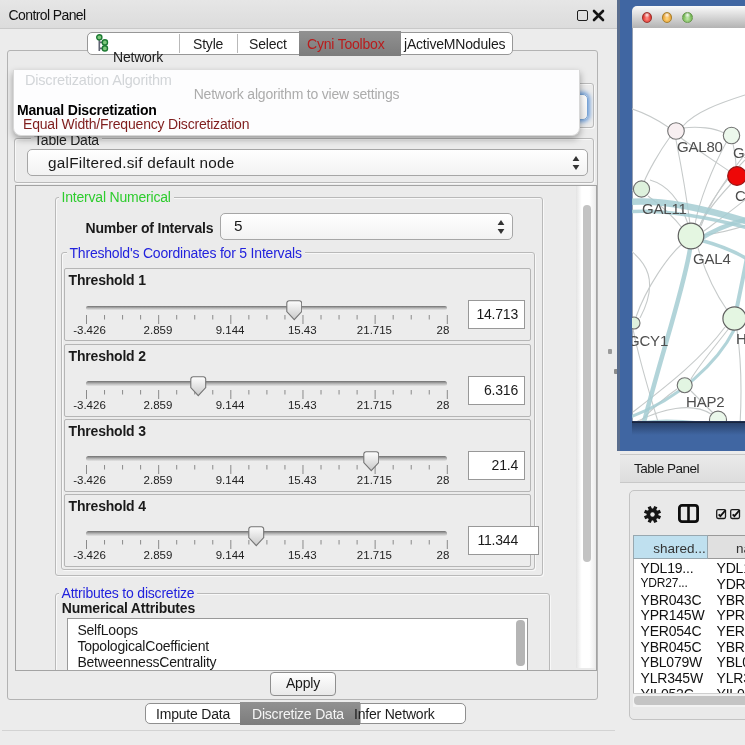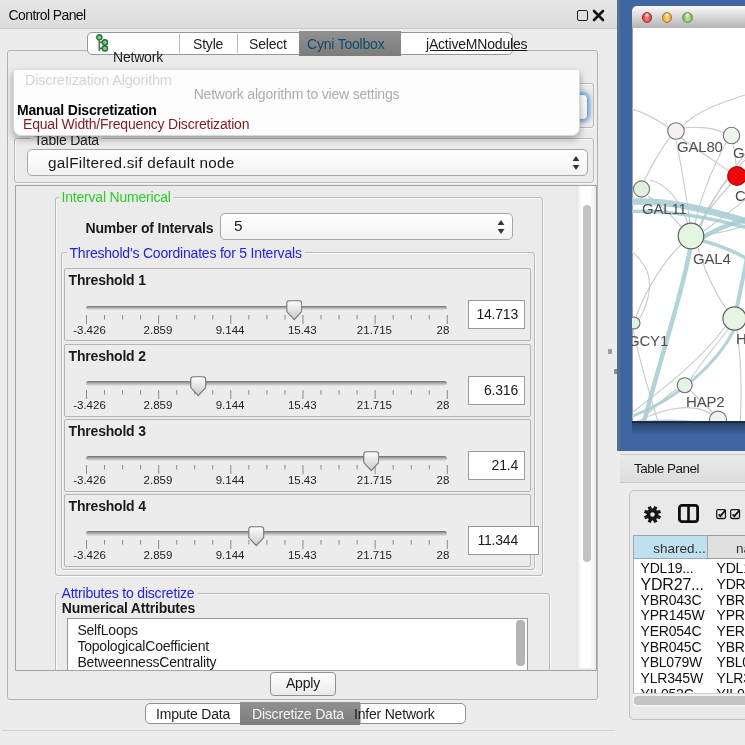--- a/index.html
+++ b/index.html
@@ -36,22 +36,22 @@
     <circle cx="3.3" cy="3.3" r="2.6" fill="#7ec97e" stroke="#1d7a33" stroke-width="1.4"></circle>
     <circle cx="8.9" cy="8.4" r="2.6" fill="#7ec97e" stroke="#1d7a33" stroke-width="1.4"></circle>
     <circle cx="8.9" cy="14.4" r="2.6" fill="#7ec97e" stroke="#1d7a33" stroke-width="1.4"></circle>
   </svg>
   <div class="abs" style="left:113px;top:49px;color:#1c1c1c;z-index:3;">Network</div>
   <div class="abs" style="left:179px;top:34px;width:1px;height:19px;background:#b9b9b9;z-index:3;"></div>
   <div class="abs" style="left:193px;top:36px;color:#1c1c1c;z-index:3;">Style</div>
   <div class="abs" style="left:237px;top:34px;width:1px;height:19px;background:#b9b9b9;z-index:3;"></div>
   <div class="abs" style="left:249px;top:36px;color:#1c1c1c;z-index:3;">Select</div>
   <div class="abs" style="left:299px;top:31px;width:102px;height:25px;background:linear-gradient(#919191,#7c7c7c);z-index:2;"></div>
-  <div class="abs" style="left:307px;top:36px;color:#0c4a6e;z-index:3;">Cyni Toolbox</div>
-  <div class="abs" style="left:426px;top:36px;color:#1c1c1c;z-index:3;text-decoration:underline;">jActiveMNodules</div>
+  <div class="abs" style="left:307px;top:36px;color:#b91c1c;z-index:3;">Cyni Toolbox</div>
+  <div class="abs" style="left:404px;top:36px;color:#1c1c1c;z-index:3;">jActiveMNodules</div>
 
   <div class="grp" style="left:14px;top:83px;width:578px;height:43px;"></div>
   <div class="combo" style="left:27px;top:94px;width:559px;height:24px;border-color:#7aa4d4;box-shadow:0 0 4px 2px rgba(80,140,215,0.8);">
     <svg class="ar" viewBox="0 0 8 14">
         <path d="M4,0 L7.4,5 H0.6 Z" fill="#333"></path>
         <path d="M4,14 L7.4,9 H0.6 Z" fill="#333"></path>
       </svg>
   </div>
 
   <div class="grp" style="left:14px;top:138px;width:578px;height:43px;"></div>
@@ -381,21 +381,21 @@
       <rect x="0.7" y="0.7" width="8.8" height="8.8" rx="1.4" fill="none" stroke="#1a1a1a" stroke-width="1.3"></rect>
       <path d="M2.7,5.4 L4.4,7.2 L9.7,1.0" fill="none" stroke="#111" stroke-width="1.9"></path>
     </svg>
     <div class="abs" style="left:3px;top:44px;width:75px;height:24px;background:#bfe0ef;border:1px solid #98a8b0;box-sizing:border-box;"></div>
     <div class="abs" style="left:78px;top:44px;width:42px;height:24px;background:#e0e0e0;border:1px solid #9a9a9a;border-left:none;box-sizing:border-box;"></div>
     <div class="abs" style="left:12px;top:49.5px;width:75px;text-align:center;font-size:13.5px;letter-spacing:0;color:#333;">shared...</div>
     <div class="abs" style="left:106px;top:49.5px;font-size:13.5px;letter-spacing:0;color:#333;">na</div>
     <div class="abs" style="left:3px;top:68px;width:117px;height:134px;background:#fff;border-left:1px solid #b0b0b0;box-sizing:border-box;"></div>
     <div class="abs" style="left:10.5px;top:69.2px;font-size:14px;letter-spacing:-0.2px;color:#111;">YDL19...</div>
     <div class="abs" style="left:86.5px;top:69.2px;font-size:14px;letter-spacing:-0.2px;color:#111;">YDL194W</div>
-    <div class="abs" style="left:10.5px;top:84.9px;font-size:16px;letter-spacing:-0.2px;color:#111;">YDR27...</div>
+    <div class="abs" style="left:10.5px;top:84.9px;font-size:12px;letter-spacing:-0.2px;color:#111;">YDR27...</div>
     <div class="abs" style="left:86.5px;top:84.9px;font-size:14px;letter-spacing:-0.2px;color:#111;">YDR277C</div>
     <div class="abs" style="left:10.5px;top:100.6px;font-size:14px;letter-spacing:-0.2px;color:#111;">YBR043C</div>
     <div class="abs" style="left:86.5px;top:100.6px;font-size:14px;letter-spacing:-0.2px;color:#111;">YBR043C</div>
     <div class="abs" style="left:10.5px;top:116.3px;font-size:14px;letter-spacing:-0.2px;color:#111;">YPR145W</div>
     <div class="abs" style="left:86.5px;top:116.3px;font-size:14px;letter-spacing:-0.2px;color:#111;">YPR145W</div>
     <div class="abs" style="left:10.5px;top:132.0px;font-size:14px;letter-spacing:-0.2px;color:#111;">YER054C</div>
     <div class="abs" style="left:86.5px;top:132.0px;font-size:14px;letter-spacing:-0.2px;color:#111;">YER054C</div>
     <div class="abs" style="left:10.5px;top:147.7px;font-size:14px;letter-spacing:-0.2px;color:#111;">YBR045C</div>
     <div class="abs" style="left:86.5px;top:147.7px;font-size:14px;letter-spacing:-0.2px;color:#111;">YBR045C</div>
     <div class="abs" style="left:10.5px;top:163.4px;font-size:14px;letter-spacing:-0.2px;color:#111;">YBL079W</div>

